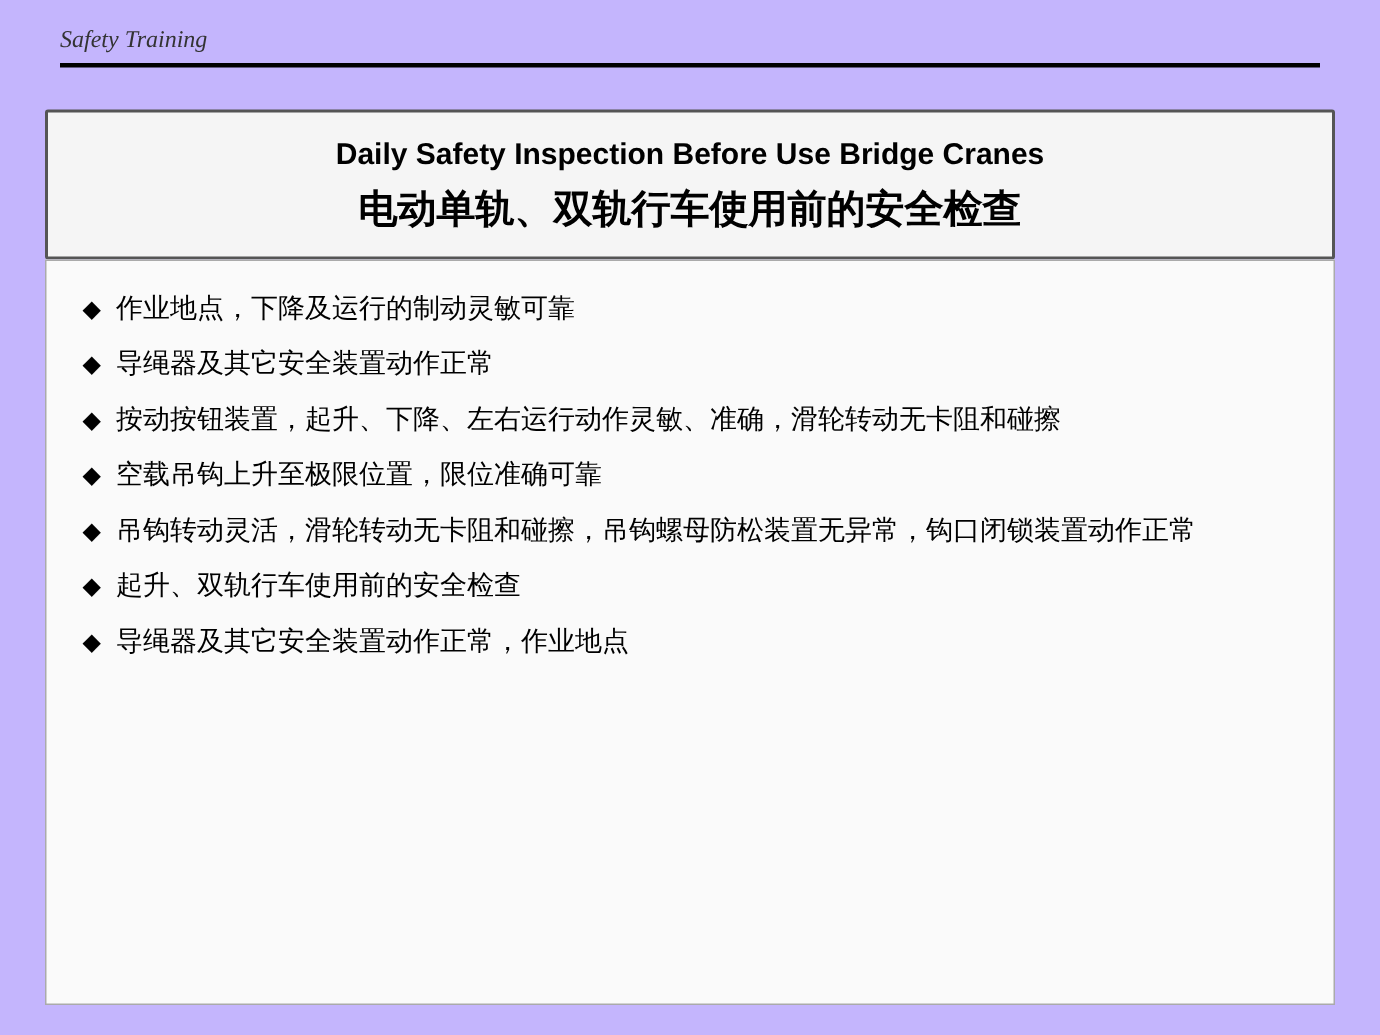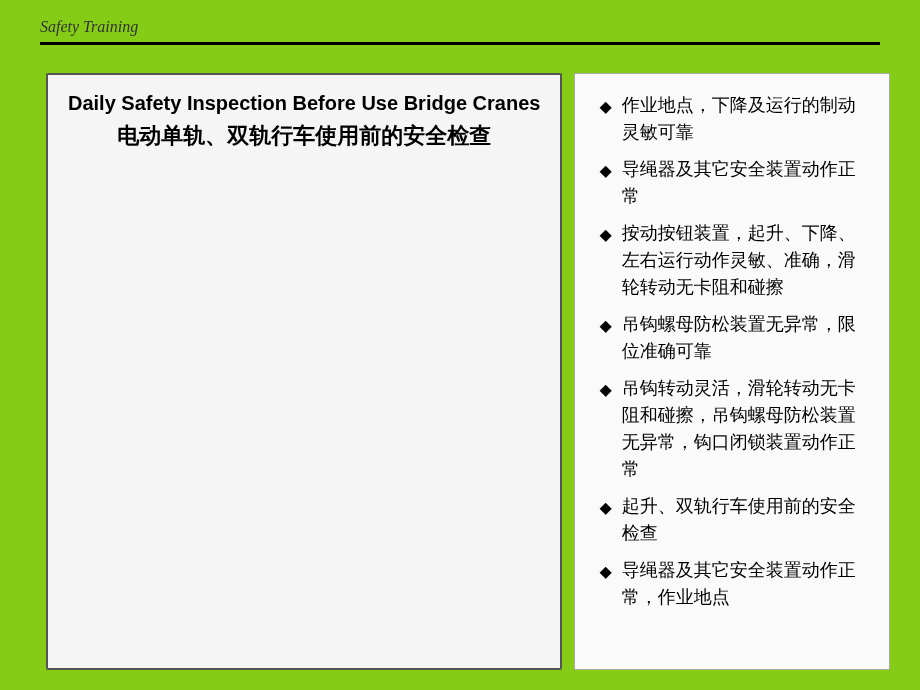--- a/index.html
+++ b/index.html
@@ -12,21 +12,21 @@
       width: 920px;
       height: 690px;
       background-color: #f0f0f0;
       font-family: 'Times New Roman', Times, serif;
       overflow: hidden;
     }
 
     .page {
       width: 920px;
       height: 690px;
-      background-color: #84cc16;
+      background-color: #c4b5fd;
       position: relative;
       display: flex;
       flex-direction: column;
     }
 
     .header-area {
       padding: 18px 40px 8px 40px;
     }
 
     .safety-training-label {
@@ -39,43 +39,42 @@
     .header-divider {
       height: 3px;
       background-color: #000;
       margin: 6px 0 0 0;
     }
 
     .content-area {
       padding: 20px 30px 20px 30px;
       flex: 1;
       display: flex;
-      flex-direction: row;
-      gap: 12px;
-      margin-left: 16px;
+      flex-direction: column;
+      gap: 0;
     }
 
     .title-box {
       border: 2px solid #555;
       background-color: #f5f5f5;
       padding: 14px 20px;
       text-align: center;
       border-radius: 2px;
     }
 
     .title-english {
       font-size: 20px;
       font-weight: bold;
       font-family: Arial, sans-serif;
       color: #000;
       line-height: 1.4;
     }
 
     .title-chinese {
-      font-size: 22px;
+      font-size: 26px;
       font-weight: bold;
       font-family: 'SimHei', 'STHeiti', Arial, sans-serif;
       color: #000;
       margin-top: 4px;
       line-height: 1.4;
     }
 
     .bullet-box {
       border: 1px solid #aaa;
       background-color: #fafafa;
@@ -137,21 +136,21 @@
           <li class="bullet-item">
             <span class="bullet-diamond">◆</span>
             <span class="bullet-text">导绳器及其它安全装置动作正常</span>
           </li>
           <li class="bullet-item">
             <span class="bullet-diamond">◆</span>
             <span class="bullet-text">按动按钮装置，起升、下降、左右运行动作灵敏、准确，滑轮转动无卡阻和碰擦</span>
           </li>
           <li class="bullet-item">
             <span class="bullet-diamond">◆</span>
-            <span class="bullet-text">吊钩螺母防松装置无异常，限位准确可靠</span>
+            <span class="bullet-text">空载吊钩上升至极限位置，限位准确可靠</span>
           </li>
           <li class="bullet-item">
             <span class="bullet-diamond">◆</span>
             <span class="bullet-text">吊钩转动灵活，滑轮转动无卡阻和碰擦，吊钩螺母防松装置无异常，钩口闭锁装置动作正常</span>
           </li>
           <li class="bullet-item">
             <span class="bullet-diamond">◆</span>
             <span class="bullet-text">起升、双轨行车使用前的安全检查</span>
           </li>
           <li class="bullet-item">

